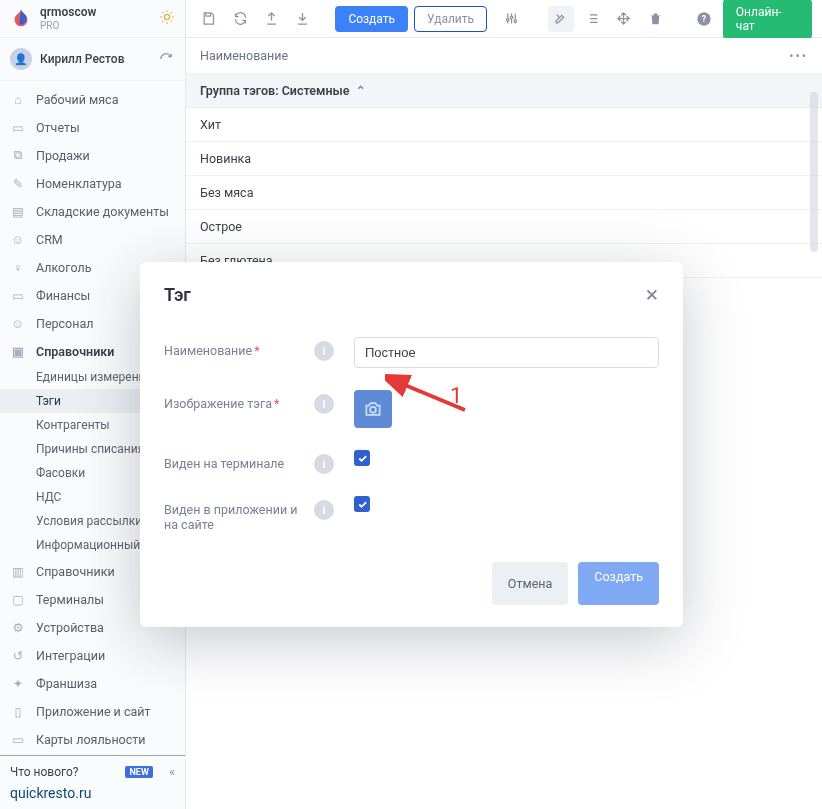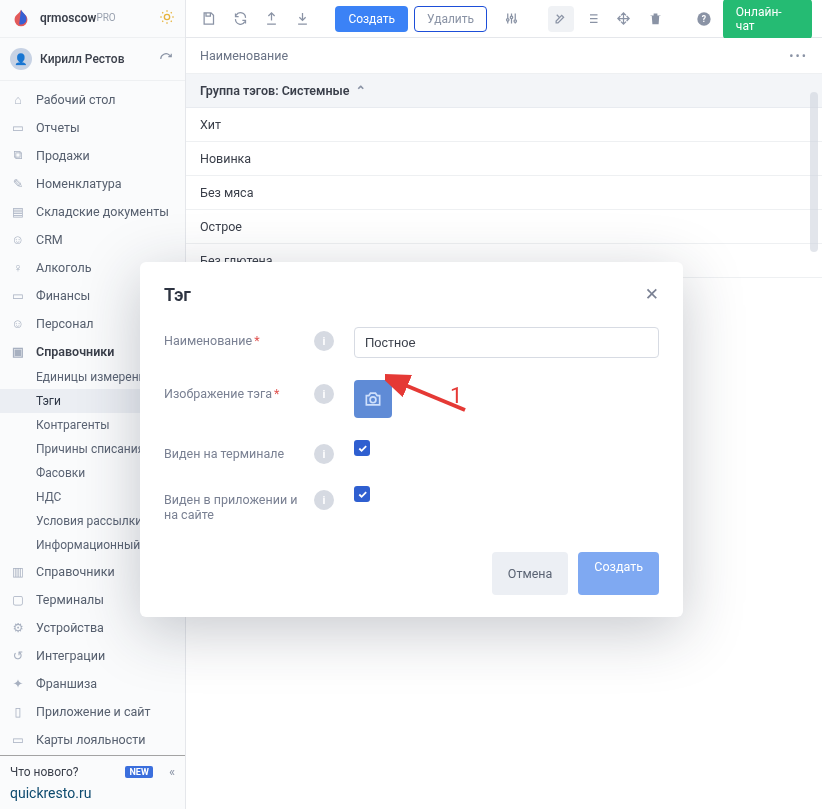--- a/index.html
+++ b/index.html
@@ -3,21 +3,21 @@
 <meta charset="utf-8">
 <style>
   * { box-sizing: border-box; margin: 0; padding: 0; }
   body { font-family: -apple-system, BlinkMacSystemFont, "Segoe UI", Roboto, Arial, sans-serif; font-size: 13px; color: #444; background: #f7f8fa; width: 822px; height: 809px; overflow: hidden; position: relative; }
 
   
   .sidebar { position: absolute; left: 0; top: 0; width: 186px; height: 100%; background: #fafbfc; border-right: 1px solid #e5e7eb; display: flex; flex-direction: column; }
   .brand { display: flex; align-items: center; padding: 8px 10px; height: 38px; border-bottom: 1px solid #eef0f2;}
   .brand-logo { width: 22px; height: 22px; margin-right: 8px; position: relative; }
   .brand-logo svg { width:100%; height:100%; }
-  .brand-text { display:flex; flex-direction:row; line-height:1.1; flex:1;}
+  .brand-text { display:flex; flex-direction:column; line-height:1.1; flex:1;}
   .brand-name { font-weight:600; color:#3a3f4a; font-size:12px;}
   .brand-sub { font-size:10px; color:#9aa2b0;}
   .theme-toggle { color:#e6b33c; }
   .user-row { display:flex; align-items:center; padding:10px; gap:8px; border-bottom:1px solid #eef0f2;}
   .avatar { width:22px; height:22px; border-radius:50%; background:#c7d2e4; display:flex; align-items:center; justify-content:center; font-size:11px; color:#444;}
   .user-name { flex:1; font-size:12px; color:#3a3f4a; font-weight:500;}
   .reload { width:18px; height:18px; display:flex; align-items:center; justify-content:center; color:#8a93a5; }
 
   .nav { flex:1; overflow-y:auto; padding-top:4px;}
   .nav-item { display:flex; align-items:center; padding:6px 10px 6px 10px; color:#57606f; gap:10px; cursor:pointer; font-size:12.5px;}
@@ -45,21 +45,21 @@
   .content { position:absolute; left:186px; top:38px; right:0; bottom:0; background:#fff; overflow:auto;}
   .col-header { display:flex; align-items:center; padding:10px 14px; color:#6b7486; font-size:12.5px; border-bottom:1px solid #eef0f2;}
   .col-header .more { margin-left:auto; color:#8a93a5; letter-spacing:2px; cursor:pointer;}
   .group-row { display:flex; align-items:center; padding:9px 14px; background:#f3f5f8; border-bottom:1px solid #e8ebf0; font-size:12.5px; color:#3a3f4a; font-weight:600; gap:6px;}
   .table-row { padding:9px 14px; border-bottom:1px solid #eef0f2; font-size:12.5px; color:#3a3f4a; cursor:pointer;}
   .scrollbar-stub { position:absolute; right:4px; top:54px; width:8px; height:160px; background:#cfd4dd; border-radius:4px; opacity:.6;}
 
   
   .overlay { position:absolute; inset:0; background:none; }
   .modal { position:absolute; left:140px; top:262px; width:543px; background:#fff; border-radius:6px; box-shadow:0 14px 60px rgba(30,40,60,.25); padding:22px 24px;}
-  .modal-head { display:flex; align-items:flex-start; margin-bottom:22px;gap:38px;}
+  .modal-head { display:flex; align-items:flex-end; margin-bottom:32px;gap:38px;}
   .modal-title { font-size:18px; font-weight:600; color:#2d3341;}
   .modal-close { margin-left:auto; color:#7a8193; font-size:17px; cursor:pointer;}
   .field-row { display:flex; align-items:flex-start; margin-bottom:22px; }
   .field-label { width:150px; font-size:12.5px; color:#7a8193; padding-top:6px;}
   .req { color:#e0524f; margin-left:2px;}
   .field-info { width:20px; height:20px; border-radius:50%; background:#d6dae2; color:#fff; display:flex; align-items:center; justify-content:center; font-size:11px; font-weight:700; margin-right:20px; margin-top:4px; flex-shrink:0;}
   .field-body { flex:1; }
   .text-input { width:100%; border:1px solid #d7dbe3; border-radius:4px; padding:7px 10px; font-size:13px; color:#3a3f4a;}
   .img-upload { width:38px; height:38px; border-radius:4px; background:#5f8bd6; display:flex; align-items:center; justify-content:center; cursor:pointer;}
   .checkbox { width:16px; height:16px; border-radius:3px; background:#2f5fd0; display:flex; align-items:center; justify-content:center;}
@@ -99,21 +99,21 @@
     <div class="reload">
       <svg width="14" height="14" viewBox="0 0 24 24" fill="none" stroke="currentColor" stroke-width="2">
           <path d="M3 12a9 9 0 0115-6.7L21 8M21 3v5h-5"></path>
         </svg>
     </div>
   </div>
 
   <div class="nav">
     <div class="nav-item">
         <span class="nav-icon">⌂</span>
-        <span>Рабочий стол</span>
+        <span>Рабочий мяса</span>
       </div>
     <div class="nav-item">
         <span class="nav-icon">▭</span>
         <span>Отчеты</span>
       </div>
     <div class="nav-item">
         <span class="nav-icon">⧉</span>
         <span>Продажи</span>
       </div>
     <div class="nav-item">

